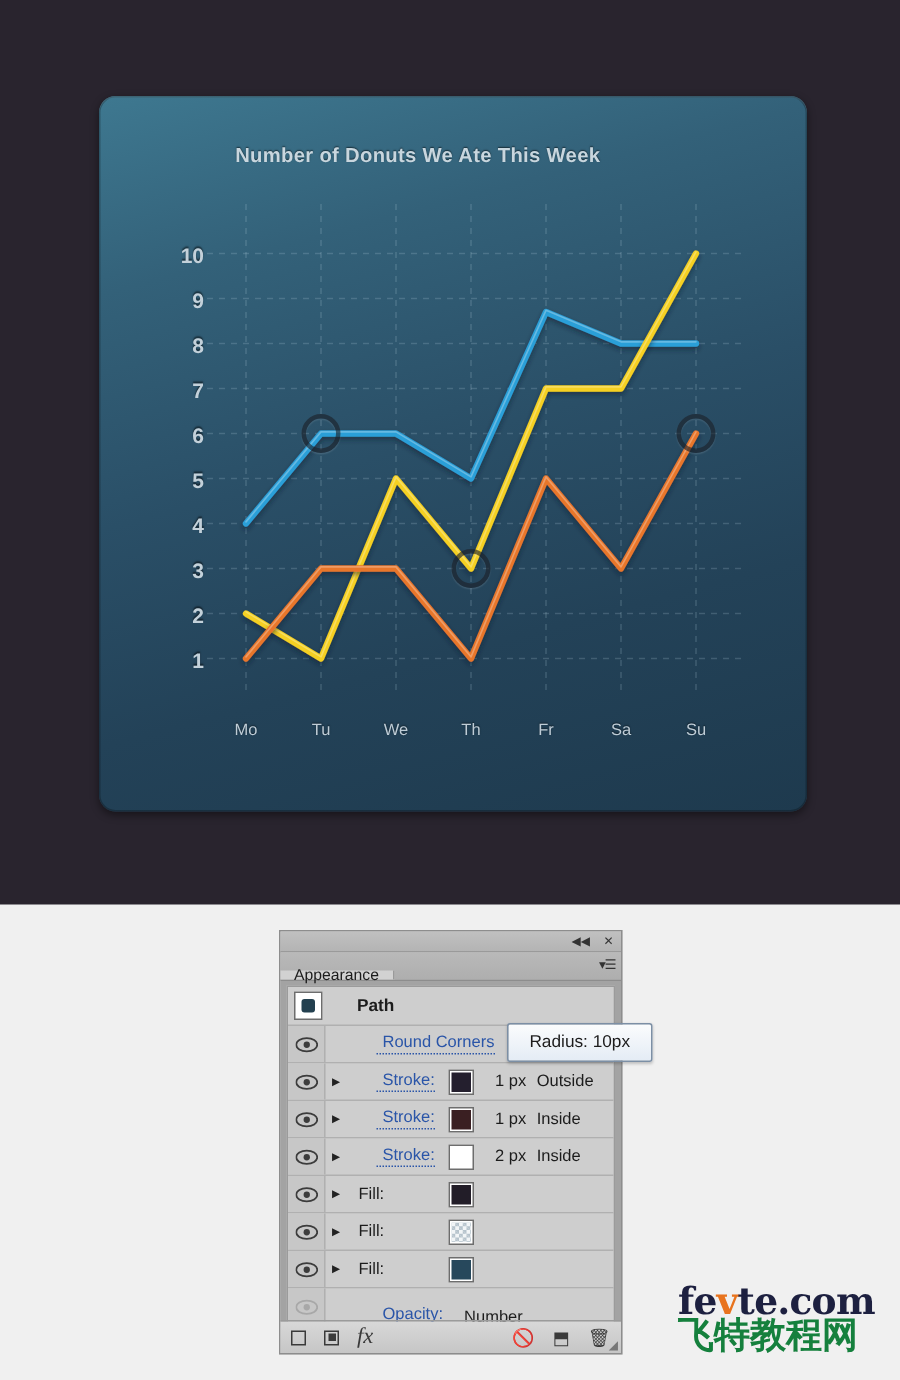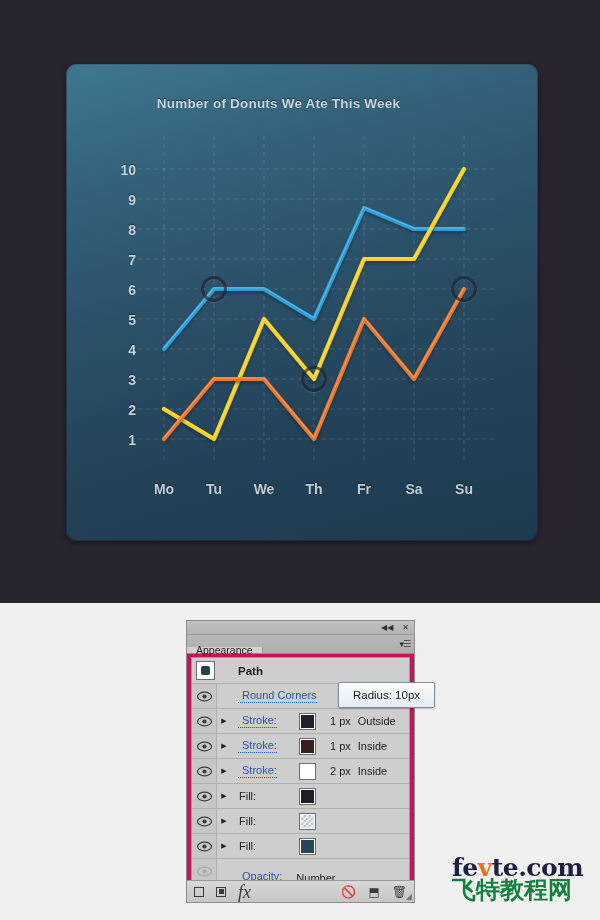--- a/index.html
+++ b/index.html
@@ -64,22 +64,22 @@
     font-size: 14px;
     font-weight: bold;
     color: #c3d1da;
     text-shadow: 0 -1px 1px rgba(0,0,0,0.5);
   }
 
   .xlabel {
     position: absolute;
     width: 40px;
     text-align: center;
-    font-size: 14px;
-    font-weight: bold;
+    font-size: 11px;
+    font-weight: normal;
     color: #bfcdd7;
     text-shadow: 0 -1px 1px rgba(0,0,0,0.5);
   }
 
   .marker {
     position: absolute;
     width: 26px; height: 26px;
     border-radius: 50%;
     border: 3px solid rgba(28,33,40,0.62);
     box-shadow: 0 1px 1px rgba(255,255,255,0.12), inset 0 1px 1px rgba(255,255,255,0.10);
@@ -133,21 +133,21 @@
   .tabrow-spacer { flex: 1; }
   .panel-menu {
     display: flex; align-items: center;
     padding-right: 4px;
     font-size: 9px; color: #333;
     letter-spacing: -1px;
     font-family: "DejaVu Sans", sans-serif;
   }
 
   .panel-body {
-    background: #be185d;
+    background: #a3a3a3;
     padding: 3px 4px 0 4px;
   }
   .rows {
     border: 1px solid #9b9b9b;
     background: #c9c9c9;
   }
 
   .row {
     display: flex;
     align-items: center;
@@ -175,21 +175,21 @@
   .row-label {
     width: 64px;
     padding-left: 4px;
     font-size: 11px;
   }
   .row-label.link {
     color: #2a55a8;
     border-bottom: 1px dotted #2a55a8;
     display: inline-block;
     width: auto;
-    margin-left: 7px;
+    margin-left: 20px;
     line-height: 13px;
   }
   .label-cell { width: 68px; display: flex; align-items: center; }
   .row-label.plain { color: #1c1c1c; border: none; margin-left: 4px; }
 
   .swatch {
     width: 17px; height: 17px;
     border: 1px solid #6d6d6d;
     background: #fff;
     padding: 1px;
@@ -259,21 +259,21 @@
   .f-sq {
     width: 10px; height: 10px;
     border: 1.5px solid #3a3a3a;
   }
   .f-sq-fill {
     width: 10px; height: 10px;
     border: 1.5px solid #3a3a3a;
     padding: 1.5px;
   }
   .f-sq-fill > i { display: block; width: 100%; height: 100%; background: #3a3a3a; }
-  .f-fx { font-style: italic; font-size: 18px; font-family: "Liberation Serif", serif; }
+  .f-fx { font-style: italic; font-size: 15px; font-family: "Liberation Serif", serif; }
   .f-grip {
     position: absolute; right: 2px; bottom: 1px;
     font-size: 8px; color: #777;
   }
 
   .tooltip {
     position: absolute;
     left: 338px; top: 682px;
     width: 97px; height: 26px;
     background: linear-gradient(#fbfcfd, #e4ecf5);

